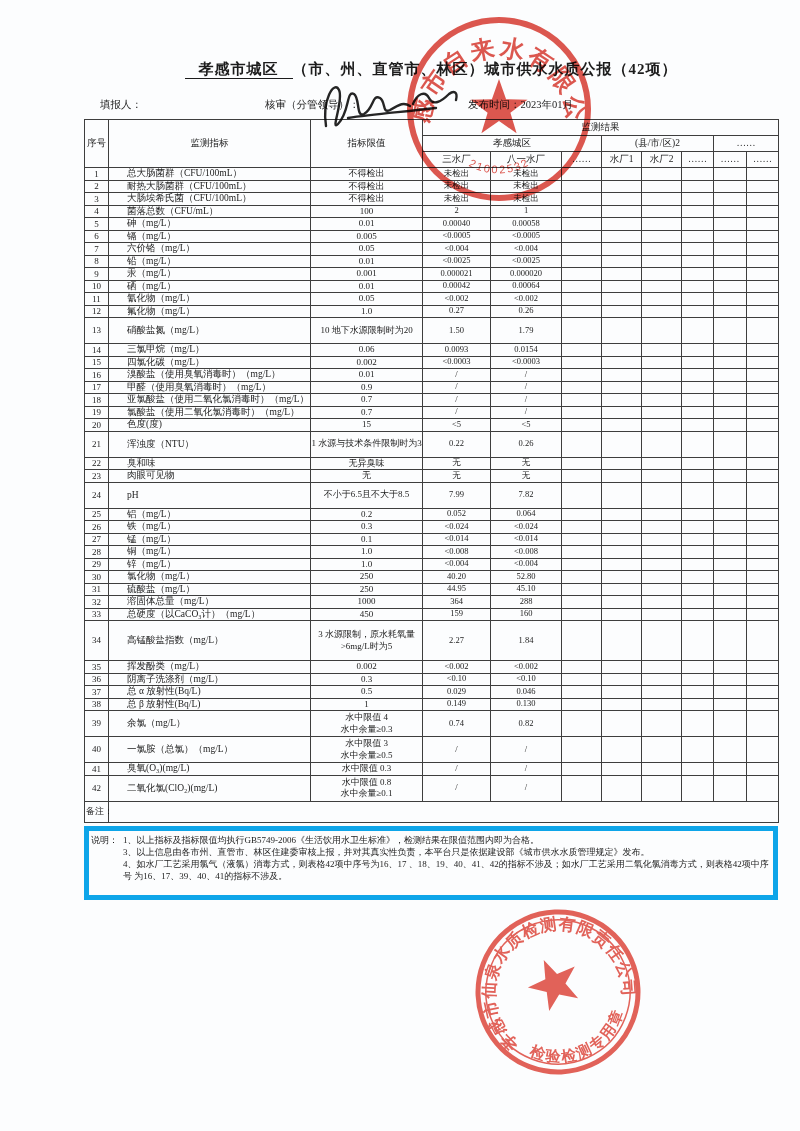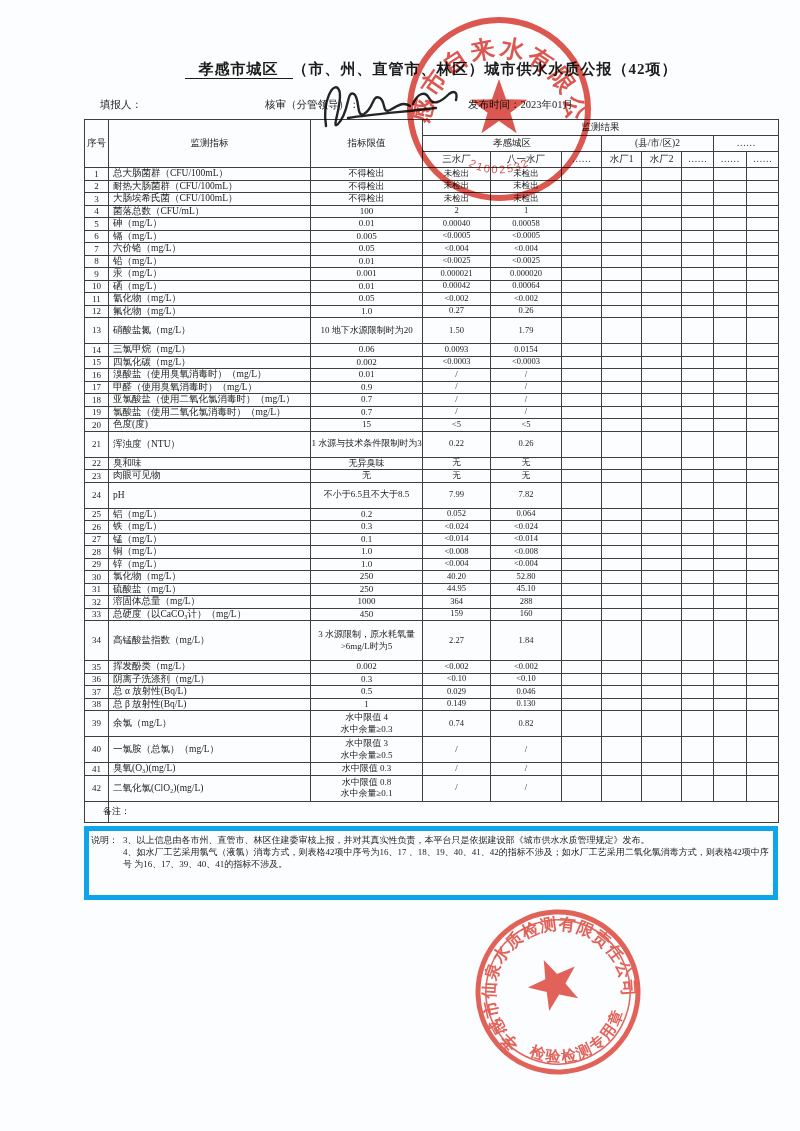--- a/index.html
+++ b/index.html
@@ -17,25 +17,25 @@
 
   .sheet { position:absolute; left:84px; top:119px; width:694px; }
 
   table { border-collapse:collapse; table-layout:fixed; width:694px; }
   td, th { border:1px solid #3e3e3e; font-weight:normal; text-align:center; vertical-align:middle; padding:0; font-size:9px; line-height:1.15; overflow:hidden; }
   thead tr { height:16px; }
   thead td { font-size:9.5px; }
   tbody tr { height:12.5px; }
   tbody tr.m { height:26px; }
   tbody tr.l { height:40px; }
-  td.ind { text-align:left; padding-left:4px; font-size:9.5px; white-space:nowrap; }
+  td.ind { text-align:left; padding-left:18px; font-size:9.5px; white-space:nowrap; }
   td.lim { white-space:pre-line; line-height:1.25; }
   td.val { font-size:8.5px; }
   tr.remark-row { height:21px; }
-  td.remark-cell { font-size:9px; white-space:nowrap; overflow:visible; text-align:left; padding-left:18px; }
+  td.remark-cell { font-size:9px; white-space:nowrap; overflow:visible; text-align:left; padding-left:1px; }
 
   .notes-box { margin-top:3px; border:5px solid #0ea5e9; width:694px; min-height:74px; display:flex; padding:3px 4px 4px 2px; font-size:9px; line-height:1.35; }
   .notes-label { flex:0 0 32px; white-space:nowrap; }
   .notes-items { flex:1; }
 
   .stamp { position:absolute; mix-blend-mode:multiply; opacity:.85; pointer-events:none; }
   .stamp-top { left:404px; top:14px; }
   .stamp-bottom { left:472px; top:906px; }
   .signature { position:absolute; left:318px; top:74px; mix-blend-mode:multiply; pointer-events:none; }
 </style>
@@ -647,20 +647,21 @@
         <tr class="remark-row">
           <td class="remark-cell">备注：</td>
           <td colspan="10"></td>
         </tr>
       </tbody>
     </table>
 
     <div class="notes-box">
       <div class="notes-label">说明：</div>
       <div class="notes-items">
+        <div>1、以上指标及指标限值均执行GB5749-2006《生活饮用水卫生标准》，检测结果在限值范围内即为合格。</div>
         <div>3、以上信息由各市州、直管市、林区住建委审核上报，并对其真实性负责，本平台只是依据建设部《城市供水水质管理规定》发布。</div>
         <div>4、如水厂工艺采用氯气（液氯）消毒方式，则表格42项中序号为16、17 、18、19、40、41、42的指标不涉及；如水厂工艺采用二氧化氯消毒方式，则表格42项中序号 为16、17、39、40、41的指标不涉及。</div>
       </div>
     </div>
   </div>
 
   <svg class="signature" width="150" height="64" viewBox="0 0 150 64">
     <g fill="none" stroke="#252525" stroke-width="2.4" stroke-linecap="round">
       <path d="M8,52 C4,26 16,6 21,16 C26,26 12,58 20,50 C32,38 28,16 36,20 C42,24 38,44 46,40 C56,34 54,20 62,24 C68,28 64,40 72,36 C82,30 86,28 92,32"></path>
       <path d="M95,30 C99,20 107,16 111,24 C115,32 123,28 131,20 C136,16 140,18 138,26"></path>

